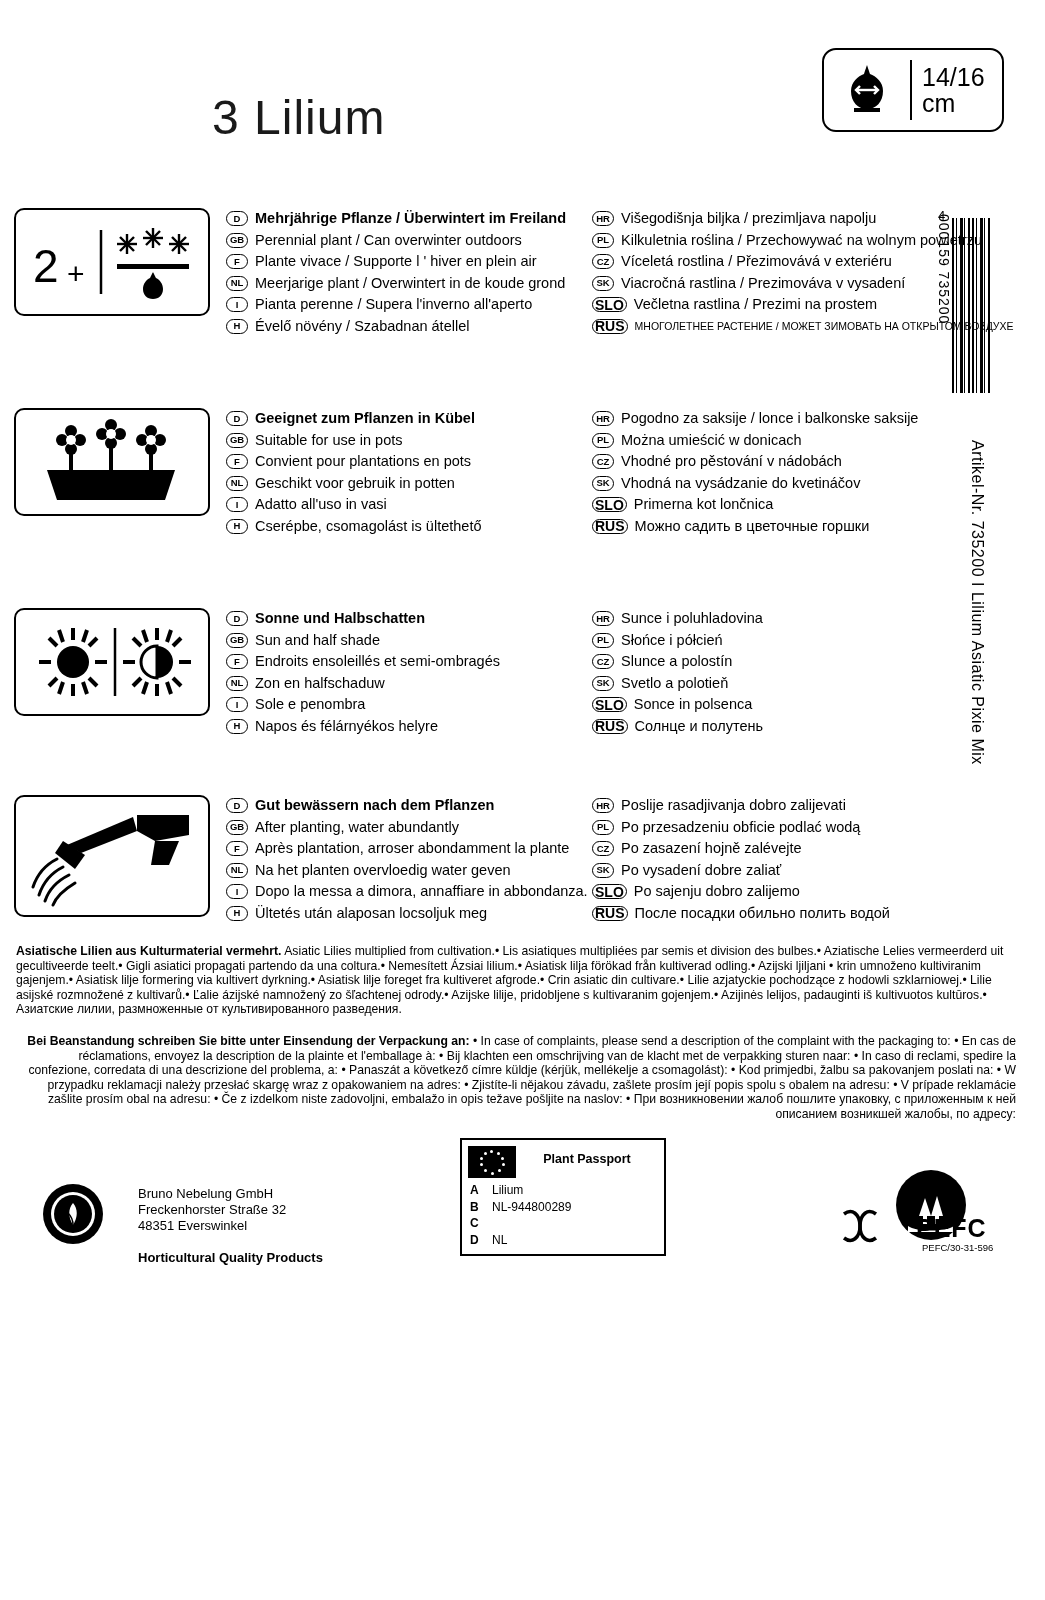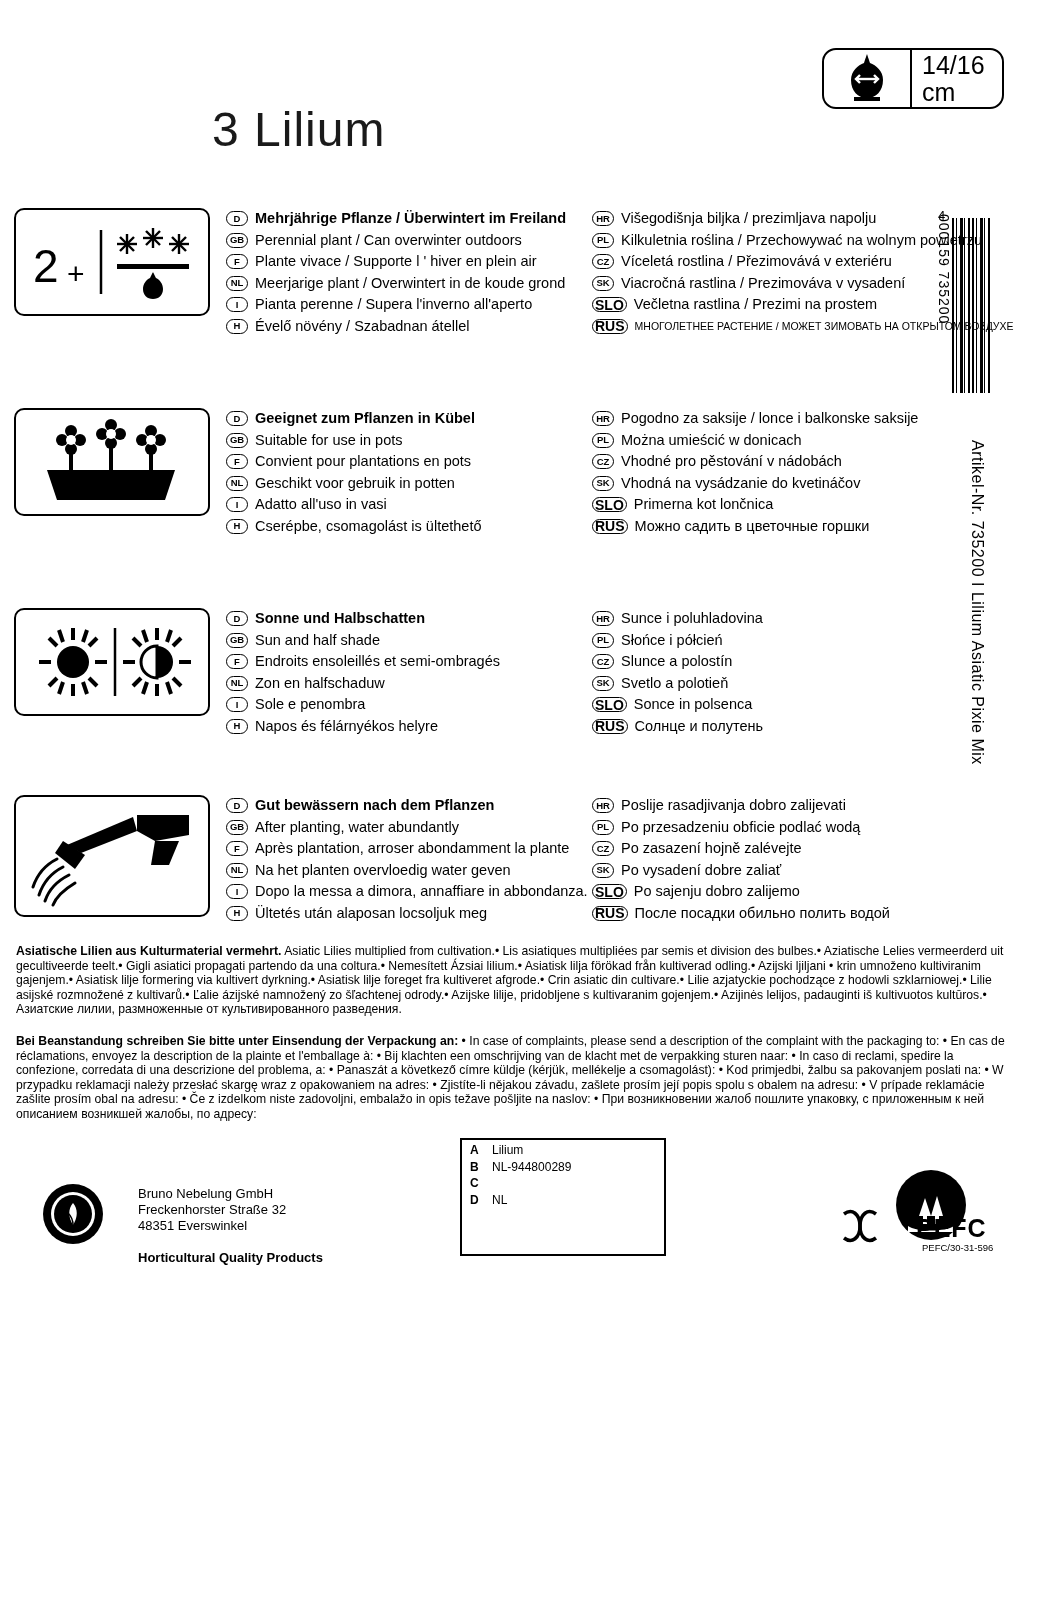--- a/index.html
+++ b/index.html
@@ -16,30 +16,29 @@
 
   
   #title {
     position: absolute;
     left: 212px;
     top: 90px;
     font-size: 48px;
     font-weight: 300;
     letter-spacing: 1px;
     color: #1a1a1a;
-    margin-top: 12px;
   }
 
   
   #size-badge {
     position: absolute;
     left: 822px;
     top: 48px;
     width: 182px;
-    height: 61px;
+    height: 84px;
     border: 2px solid #000;
     border-radius: 14px;
     display: flex;
     align-items: center;
   }
   #size-badge .bulb-wrap {
     width: 86px;
     height: 100%;
     display: flex;
     align-items: center;
@@ -609,21 +608,21 @@
       <span class="lang-tag wide">RUS</span>
       <span class="lang-text ru">После посадки обильно полить водой</span>
     </div>
   </div>
 </div>
 
 <div class="footer-para" style="top:944px;">
   <b>Asiatische Lilien aus Kulturmaterial vermehrt.</b><span> Asiatic Lilies multiplied from cultivation.• Lis asiatiques multipliées par semis et division des bulbes.• Aziatische Lelies vermeerderd uit gecultiveerde teelt.• Gigli asiatici propagati partendo da una coltura.• Nemesített Ázsiai lilium.• Asiatisk lilja förökad från kultiverad odling.• Azijski ljiljani • krin umnoženo kultiviranim gajenjem.• Asiatisk lilje formering via kultivert dyrkning.• Asiatisk lilje foreget fra kultiveret afgrode.• Crin asiatic din cultivare.• Lilie azjatyckie pochodzące z hodowli szklarniowej.• Lilie asijské rozmnožené z kultivarů.• Ľalie ázijské namnožený zo šľachtenej odrody.• Azijske lilije, pridobljene s kultivaranim gojenjem.• Azijinės lelijos, padauginti iš kultivuotos kultūros.• Азиатские лилии, размноженные от культивированного разведения.</span>
 </div>
 
-<div class="footer-para" style="top:1034px;">
+<div class="footer-para" style="top:1034px;text-align:right;">
   <b>Bei Beanstandung schreiben Sie bitte unter Einsendung der Verpackung an:</b><span> • In case of complaints, please send a description of the complaint with the packaging to: • En cas de réclamations, envoyez la description de la plainte et l'emballage à: • Bij klachten een omschrijving van de klacht met de verpakking sturen naar: • In caso di reclami, spedire la confezione, corredata di una descrizione del problema, a: • Panaszát a következő címre küldje (kérjük, mellékelje a csomagolást): • Kod primjedbi, žalbu sa pakovanjem poslati na: • W przypadku reklamacji należy przesłać skargę wraz z opakowaniem na adres: • Zjistíte-li nějakou závadu, zašlete prosím její popis spolu s obalem na adresu: • V prípade reklamácie zašlite prosím obal na adresu: • Če z izdelkom niste zadovoljni, embalažo in opis težave pošljite na naslov: • При возникновении жалоб пошлите упаковку, с приложенным к ней описанием возникшей жалобы, по адресу:</span>
 </div>
 
 <div id="eco-seal">
   <svg width="62" height="62" viewBox="0 0 62 62" aria-hidden="true">
     <circle cx="31" cy="31" r="30" fill="#000"></circle>
     <circle cx="31" cy="31" r="22" fill="#fff"></circle>
     <circle cx="31" cy="31" r="19" fill="#000"></circle>
     <path d="M31 20 C26 26 26 34 31 42 C36 34 36 26 31 20 Z" fill="#fff"></path>
     <path d="M31 42 C31 38 29 33 26 30" stroke="#000" stroke-width="1.5" fill="none"></path>
@@ -631,20 +630,35 @@
 </div>
 
 <div id="company">
   <div>Bruno Nebelung GmbH</div>
   <div>Freckenhorster Straße 32</div>
   <div>48351 Everswinkel</div>
   <div class="hqp">Horticultural Quality Products</div>
 </div>
 
 <div id="passport">
+  <div class="pp-head">
+    <div id="eu-flag">
+      <span class="star" style="left:22px;top:4px;"></span>
+      <span class="star" style="left:29px;top:6px;"></span>
+      <span class="star" style="left:33px;top:11px;"></span>
+      <span class="star" style="left:34px;top:17px;"></span>
+      <span class="star" style="left:30px;top:23px;"></span>
+      <span class="star" style="left:23px;top:26px;"></span>
+      <span class="star" style="left:16px;top:23px;"></span>
+      <span class="star" style="left:12px;top:17px;"></span>
+      <span class="star" style="left:12px;top:11px;"></span>
+      <span class="star" style="left:16px;top:6px;"></span>
+    </div>
+    <div class="pp-title">Plant Passport</div>
+  </div>
   <div class="pp-rows">
     <div class="pp-row">
       <span class="pp-key">A</span>
       <span>Lilium</span>
     </div>
     <div class="pp-row">
       <span class="pp-key">B</span>
       <span>NL-944800289</span>
     </div>
     <div class="pp-row">

